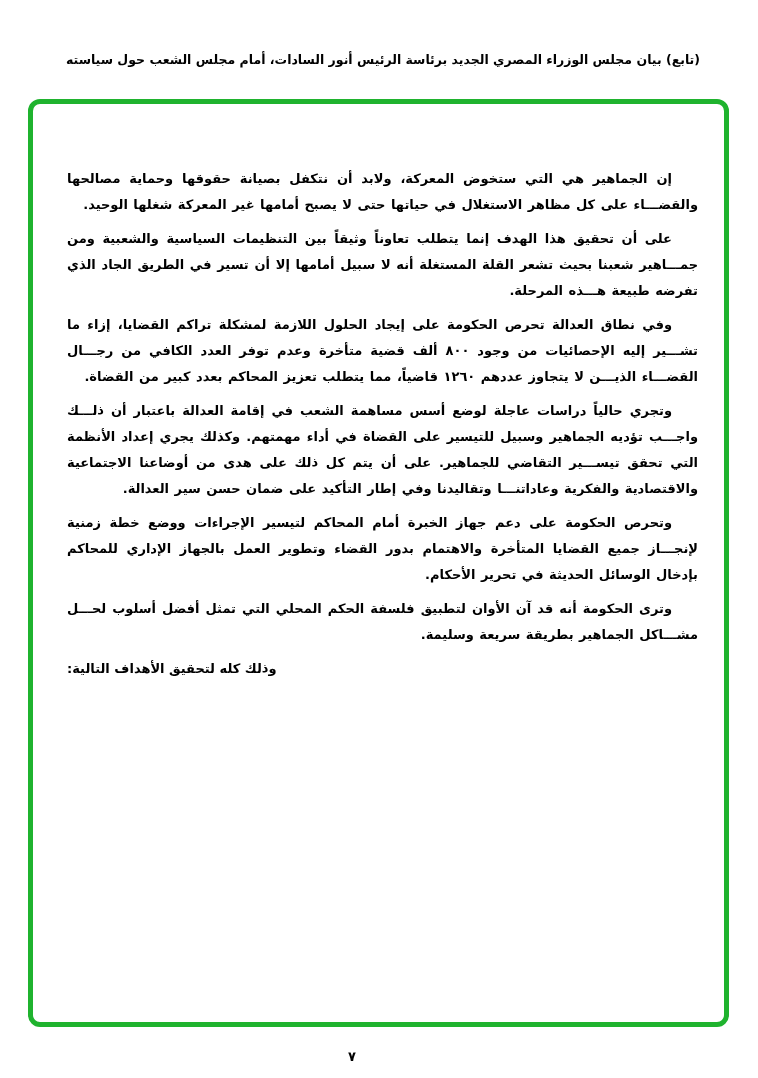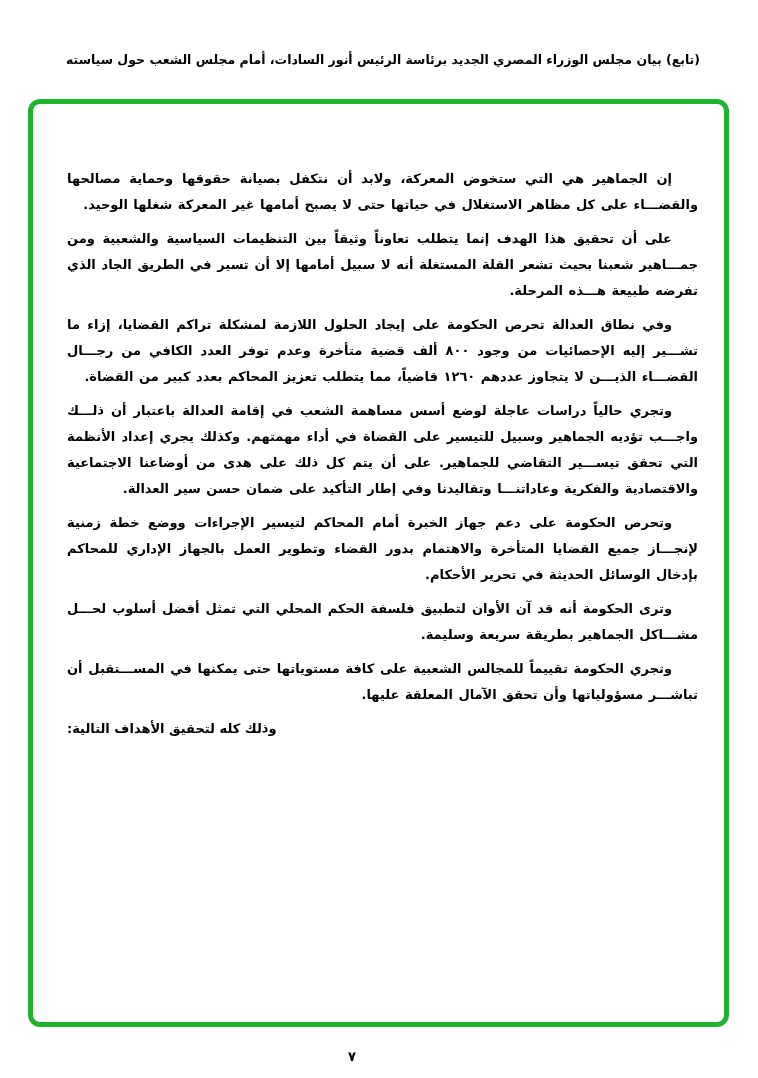--- a/index.html
+++ b/index.html
@@ -96,21 +96,20 @@
 
 <div class="green-frame">
   <div class="frame-content">
 
     <p class="para">إن الجماهير هي التي ستخوض المعركة، ولابد أن نتكفل بصيانة حقوقها وحماية مصالحها والقضـــاء على كل مظاهر الاستغلال في حياتها حتى لا يصبح أمامها غير المعركة شغلها الوحيد.</p>
     <p class="para">على أن تحقيق هذا الهدف إنما يتطلب تعاوناً وثيقاً بين التنظيمات السياسية والشعبية ومن جمـــاهير شعبنا بحيث تشعر القلة المستغلة أنه لا سبيل أمامها إلا أن تسير في الطريق الجاد الذي تفرضه طبيعة هـــذه المرحلة.</p>
     <p class="para">وفي نطاق العدالة تحرص الحكومة على إيجاد الحلول اللازمة لمشكلة تراكم القضايا، إزاء ما تشـــير إليه الإحصائيات من وجود ٨٠٠ ألف قضية متأخرة وعدم توفر العدد الكافي من رجـــال القضـــاء الذيـــن لا يتجاوز عددهم ١٢٦٠ قاضياً، مما يتطلب تعزيز المحاكم بعدد كبير من القضاة.</p>
     <p class="para">وتجري حالياً دراسات عاجلة لوضع أسس مساهمة الشعب في إقامة العدالة باعتبار أن ذلـــك واجـــب تؤديه الجماهير وسبيل للتيسير على القضاة في أداء مهمتهم. وكذلك يجري إعداد الأنظمة التي تحقق تيســـير التقاضي للجماهير. على أن يتم كل ذلك على هدى من أوضاعنا الاجتماعية والاقتصادية والفكرية وعاداتنـــا وتقاليدنا وفي إطار التأكيد على ضمان حسن سير العدالة.</p>
     <p class="para">وتحرص الحكومة على دعم جهاز الخبرة أمام المحاكم لتيسير الإجراءات ووضع خطة زمنية لإنجـــاز جميع القضايا المتأخرة والاهتمام بدور القضاء وتطوير العمل بالجهاز الإداري للمحاكم بإدخال الوسائل الحديثة في تحرير الأحكام.</p>
     <p class="para">وترى الحكومة أنه قد آن الأوان لتطبيق فلسفة الحكم المحلي التي تمثل أفضل أسلوب لحـــل مشـــاكل الجماهير بطريقة سريعة وسليمة.</p>
-    <p class="para">وتجري الحكومة تقييماً للمجالس الشعبية على كافة مستوياتها حتى يمكنها في المســـتقبل أن تباشـــر مسؤولياتها وأن تحقق الآمال المعلقة عليها.</p>
 
     <p class="goals-intro">وذلك كله لتحقيق الأهداف التالية:</p>
 
 
 
   </div>
 </div>
 
 <div class="page-number">٧</div>
 

